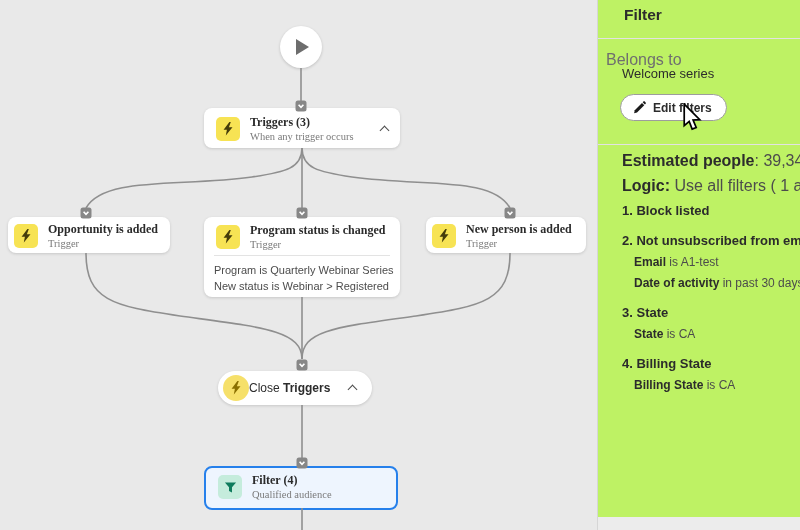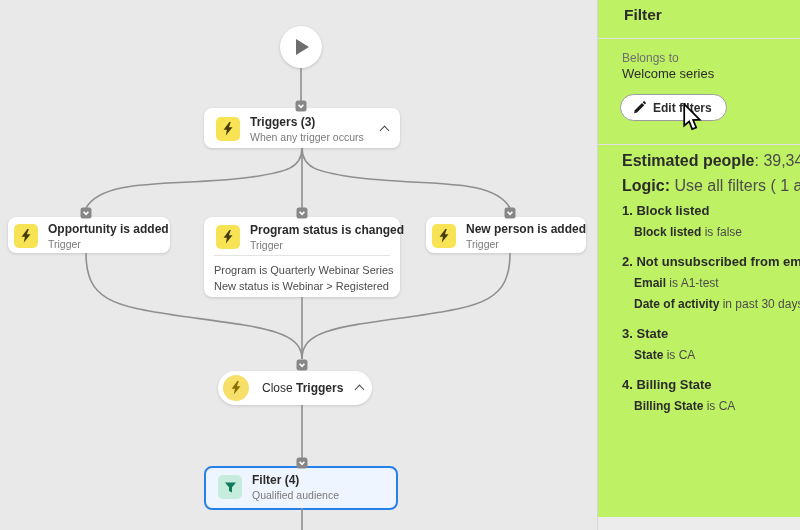--- a/index.html
+++ b/index.html
@@ -24,62 +24,62 @@
     position:absolute; z-index:2; background:#fff; border-radius:8px;
     box-shadow:0 1px 3px rgba(0,0,0,.15);
   }
   .card-row { display:flex; align-items:center; gap:10px; padding:8px 12px; }
   .sq-icon {
     width:24px; height:24px; border-radius:5px; flex:0 0 auto;
     display:flex; align-items:center; justify-content:center;
   }
   .icon-yellow { background:#f7e354; }
   .icon-green  { background:#c5ecdc; }
-  .node-texts { display:flex; flex-direction:column; line-height:1.15; white-space:nowrap; }
+  .node-texts { display:flex; flex-direction:column; line-height:1.15; white-space:nowrap;font-family:Liberation Serif, serif; }
   .node-title { font-size:12px; font-weight:700; color:#2b2b2b; }
   .node-sub   { font-size:10.5px; color:#7a7a7a; margin-top:1px; }
   .caret-up {
     width:7px; height:7px; border-left:1.8px solid #4b4b4b; border-top:1.8px solid #4b4b4b;
     transform:rotate(45deg); margin-left:auto; margin-top:3px; flex:0 0 auto;
   }
   .card-divider { height:1px; background:#e3e3e3; margin:0 10px; }
   .detail-lines { padding:6px 12px 9px 10px; }
   .detail-line { font-size:11px; color:#4c4c4c; line-height:16px; white-space:nowrap; }
 
   #node-triggers    { left:204px; top:108px; width:196px; height:40px; }
   #node-opportunity { left:8px;   top:217px; width:162px; height:36px; }
   #node-opportunity .card-row, #node-newperson .card-row { padding:6px 6px; }
   #node-program     { left:204px; top:217px; width:196px; height:80px; }
   #node-program .card-row { padding:7px 12px 4px 12px; }
   #node-newperson   { left:426px; top:217px; width:160px; height:36px; }
 
   #node-close {
     left:218px; top:371px; width:154px; height:34px; border-radius:17px; z-index:2;
     position:absolute; background:#fff; box-shadow:0 1px 3px rgba(0,0,0,.15);
-    display:flex; align-items:center; gap:13px; padding:0 16px 0 5px;
+    display:flex; align-items:center; gap:0; padding:0 16px 0 5px;
   }
   .circ-icon {
     width:26px; height:26px; border-radius:50%; background:#f6e06a;
     display:flex; align-items:center; justify-content:center; flex:0 0 auto;
   }
   .close-label { font-size:12px; white-space:nowrap; }
   .close-label b { font-weight:700; }
 
   #node-filter {
     left:204px; top:466px; width:194px; height:44px;
     background:#eef5fe; border:2px solid #2680eb; box-shadow:none;
   }
   #node-filter .card-row { padding:6px 12px; }
 
   
   .panel { position:relative; width:202px; height:530px; background:#bef264; }
   .panel-title { position:absolute; left:26px; top:6px; font-size:15.5px; font-weight:700; }
   .pdiv { position:absolute; left:0; right:0; height:1px; background:#e2e2e2; }
   .pdiv1 { top:38px; } .pdiv2 { top:144px; }
-  .belongs-label { position:absolute; left:24px; top:51px; font-size:12px; color:#6f6f6f; }
+  .belongs-label { position:absolute; left:8px; top:51px; font-size:16px; color:#6f6f6f; }
   .belongs-value { position:absolute; left:24px; top:66px; font-size:13px; color:#2c2c2c; }
   .edit-btn {
     position:absolute; left:22px; top:94px; height:27px; padding:0 14px 0 12px;
     background:#fff; border:1.5px solid #9d9d9d; border-radius:15px;
     display:flex; align-items:center; gap:7px; font-size:12px; font-weight:700; color:#2c2c2c;
     cursor:pointer;
   }
   .cursor { position:absolute; left:84px; top:103px; z-index:6; }
   .stat-line { position:absolute; left:24px; font-size:16px; color:#4c4c4c; white-space:nowrap; }
   .stat-line b { color:#2c2c2c; font-weight:700; }
@@ -252,21 +252,20 @@
 
     <div class="pdiv pdiv2"></div>
 
     <div class="stat-line est"><b>Estimated people</b><span>: 39,342</span></div>
     <div class="stat-line logic"><b>Logic:</b><span> Use all filters ( 1 and 2 and 3 )</span></div>
 
     <div class="filter-groups">
 
       <div class="fgroup">
         <div class="fgroup-title"><span>1.</span> <span>Block listed</span></div>
-        <div class="frule"><b>Block listed</b><span> is false</span></div>
       </div>
 
       <div class="fgroup">
         <div class="fgroup-title"><span>2.</span> <span>Not unsubscribed from email</span></div>
         <div class="frule"><b>Email</b><span> is A1-test</span></div>
         <div class="frule"><b>Date of activity</b><span> in past 30 days</span></div>
       </div>
 
       <div class="fgroup">
         <div class="fgroup-title"><span>3.</span> <span>State</span></div>

